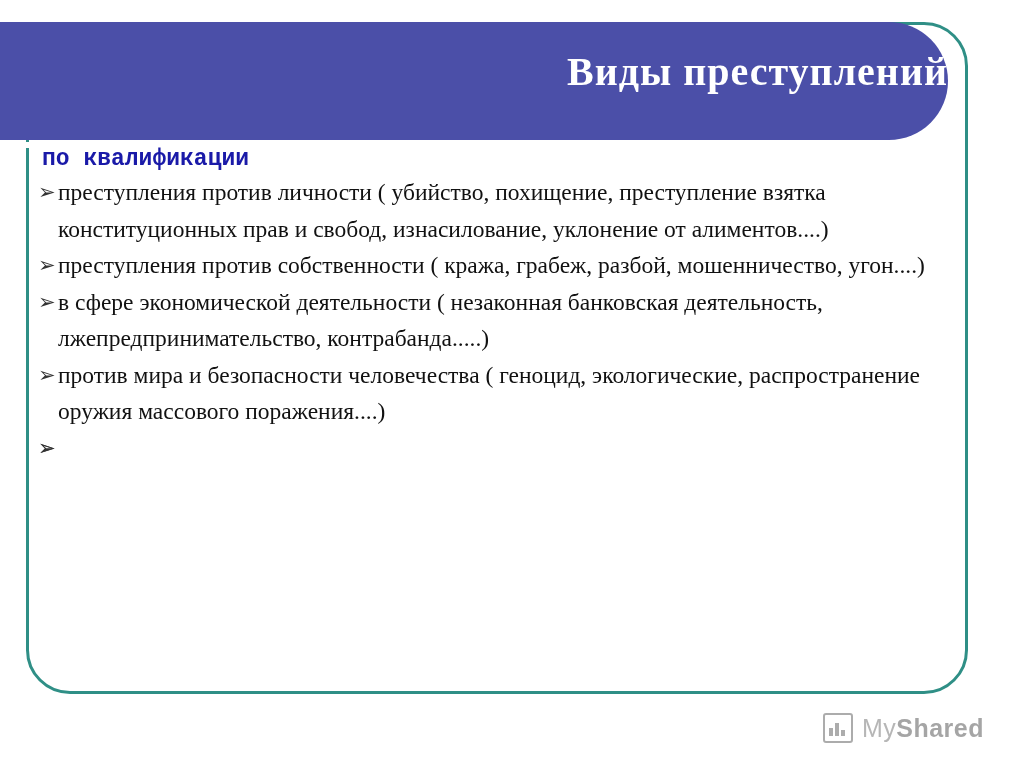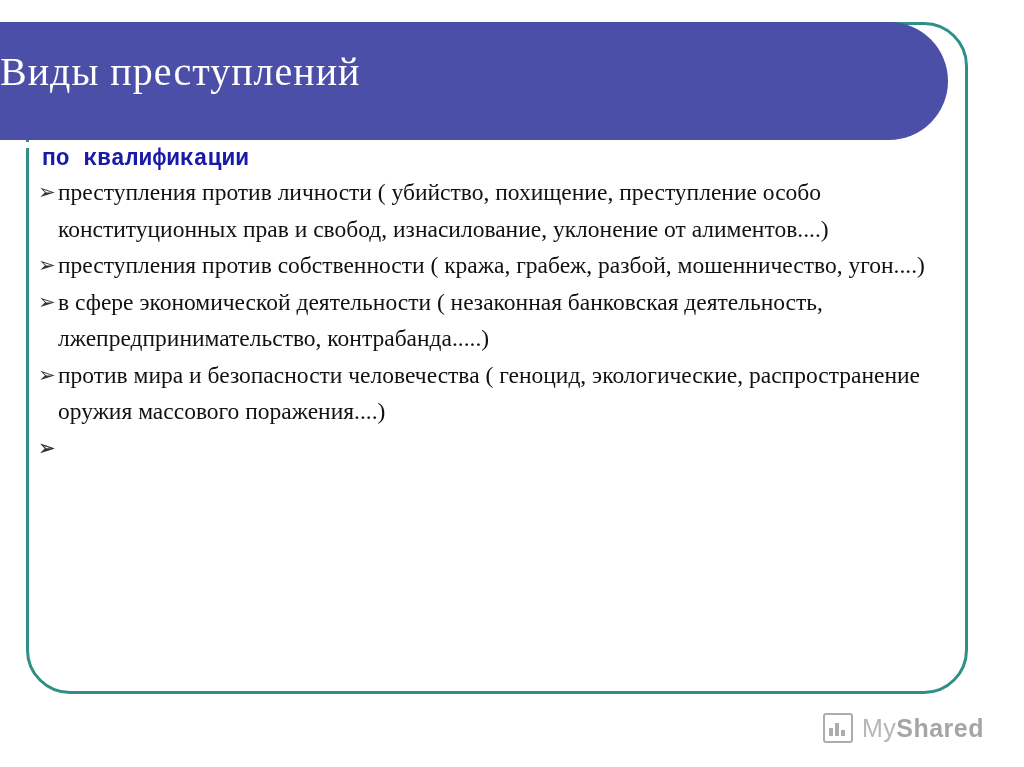--- a/index.html
+++ b/index.html
@@ -39,24 +39,24 @@
     height: 118px;
     background: #4b4fa8;
     border-top-right-radius: 60px;
     border-bottom-right-radius: 60px;
   }
   .title-text {
     position: absolute;
     left: 0;
     top: 26px;
     width: 948px;
-    text-align: left;
+    text-align: right;
     color: #ffffff;
     font-size: 40px;
-    font-weight: normal;
+    font-weight: bold;
     letter-spacing: 1px;
     font-family: "Liberation Serif", serif;
   }
   
   .title-underline {
     position: absolute;
     left: 22px;
     top: 120px;
     width: 884px;
     height: 6px;
@@ -155,21 +155,21 @@
     <div class="title-underline"></div>
   </div>
 
   <div class="content">
 
     <div class="subhead">по квалификации</div>
 
     <ul class="bullets">
       <li>
         <span class="arrow">➢</span>
-        <span>преступления против личности ( убийство, похищение, преступление особо конституционных прав и свобод, изнасилование, уклонение от алиментов....)</span>
+        <span>преступления против личности ( убийство, похищение, преступление взятка конституционных прав и свобод, изнасилование, уклонение от алиментов....)</span>
       </li>
       <li>
         <span class="arrow">➢</span>
         <span>преступления против собственности ( кража, грабеж, разбой, мошенничество, угон....)</span>
       </li>
       <li>
         <span class="arrow">➢</span>
         <span>в сфере экономической деятельности ( незаконная банковская деятельность, лжепредпринимательство, контрабанда.....)</span>
       </li>
       <li>

